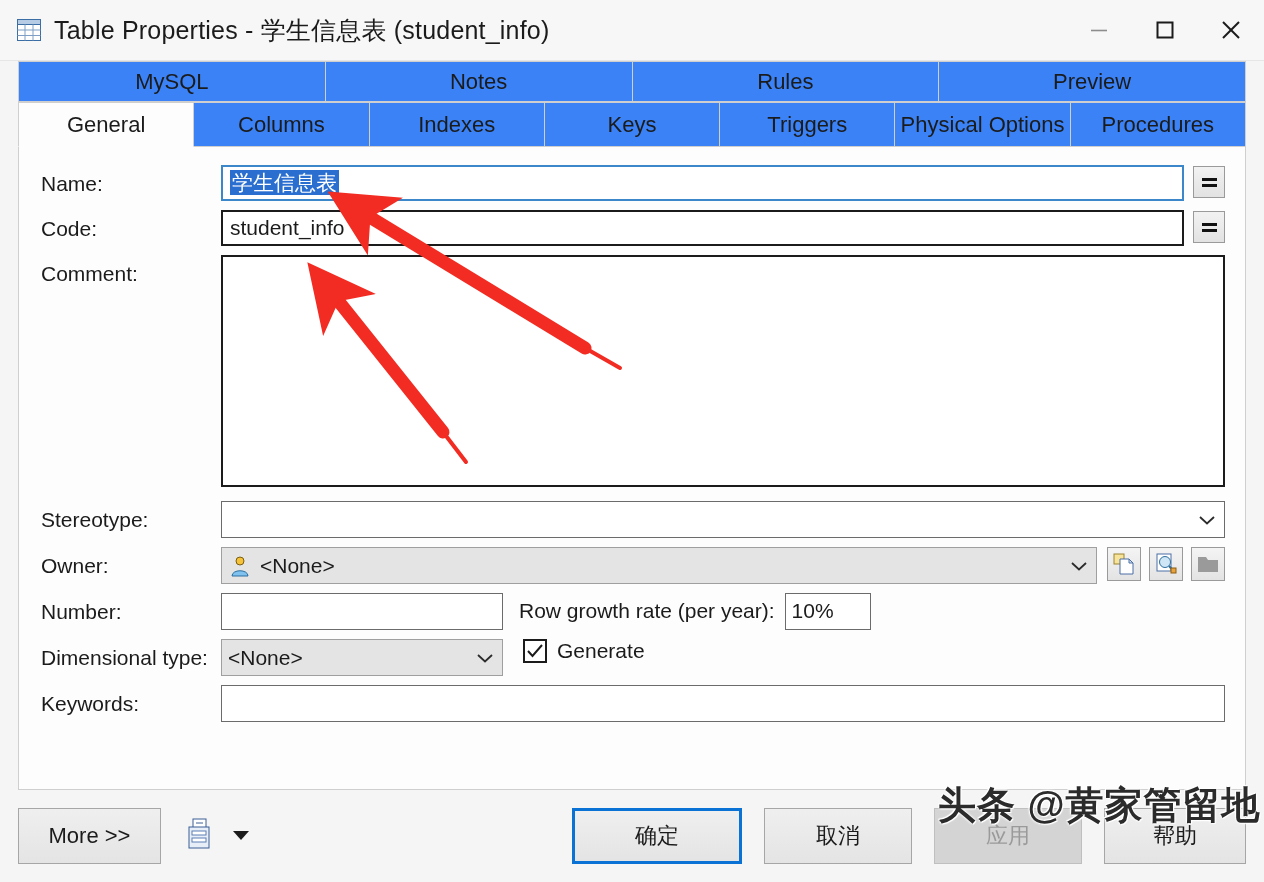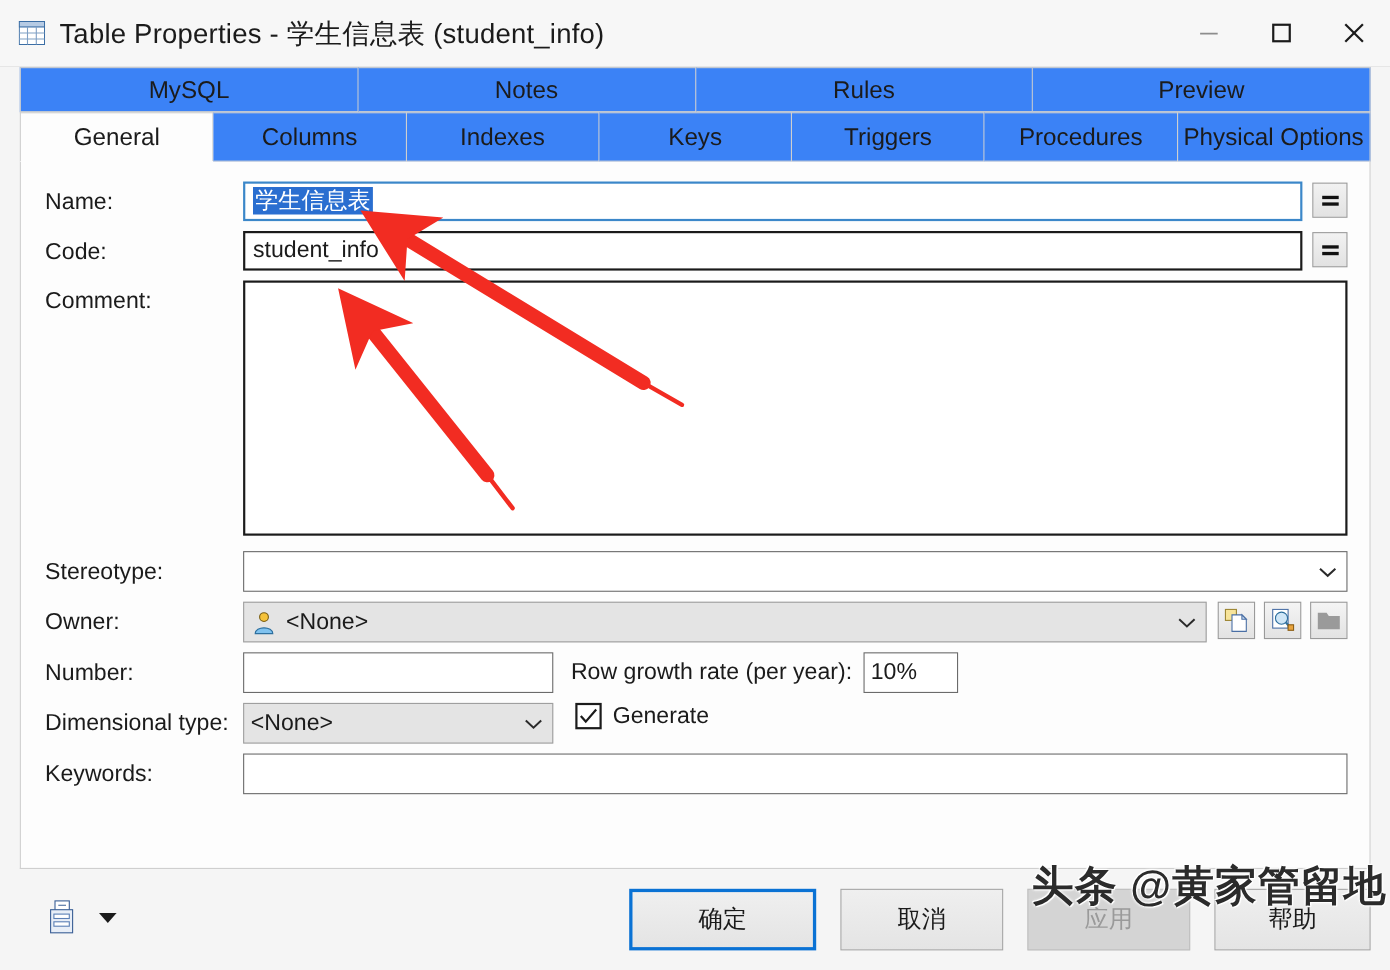--- a/index.html
+++ b/index.html
@@ -338,24 +338,24 @@
       <div class="tab">
           <span>Indexes</span>
         </div>
       <div class="tab">
           <span>Keys</span>
         </div>
       <div class="tab">
           <span>Triggers</span>
         </div>
       <div class="tab">
+          <span>Physical Options</span>
+        </div>
+      <div class="tab">
           <span>Procedures</span>
-        </div>
-      <div class="tab">
-          <span>Physical Options</span>
         </div>
     </div>
   </div>
 
   <div class="panel">
     <div class="form">
 
       <div class="row">
         <div class="lbl">Name:</div>
         <div class="inp focused"><span class="sel-text">学生信息表</span></div>
@@ -464,20 +464,21 @@
 
       <div class="row">
         <div class="lbl">Keywords:</div>
         <div class="kw-input"></div>
       </div>
 
     </div>
   </div>
 
   <div class="footer">
+    <div class="btn btn-more">More &gt;&gt;</div>
     <div class="print-icon-wrap">
       <span>
         <svg width="30" height="32" viewBox="0 0 30 32">
           <rect x="6" y="1" width="13" height="9" fill="#ffffff" stroke="#3a5f96"></rect>
           <line x1="9" y1="5" x2="16" y2="5" stroke="#3a5f96"></line>
           <rect x="2" y="9" width="20" height="21" fill="#e8eef7" stroke="#3a5f96"></rect>
           <rect x="5" y="13" width="14" height="4" fill="#ffffff" stroke="#5b7fb5"></rect>
           <rect x="5" y="20" width="14" height="4" fill="#ffffff" stroke="#5b7fb5"></rect>
         </svg>
       </span>

